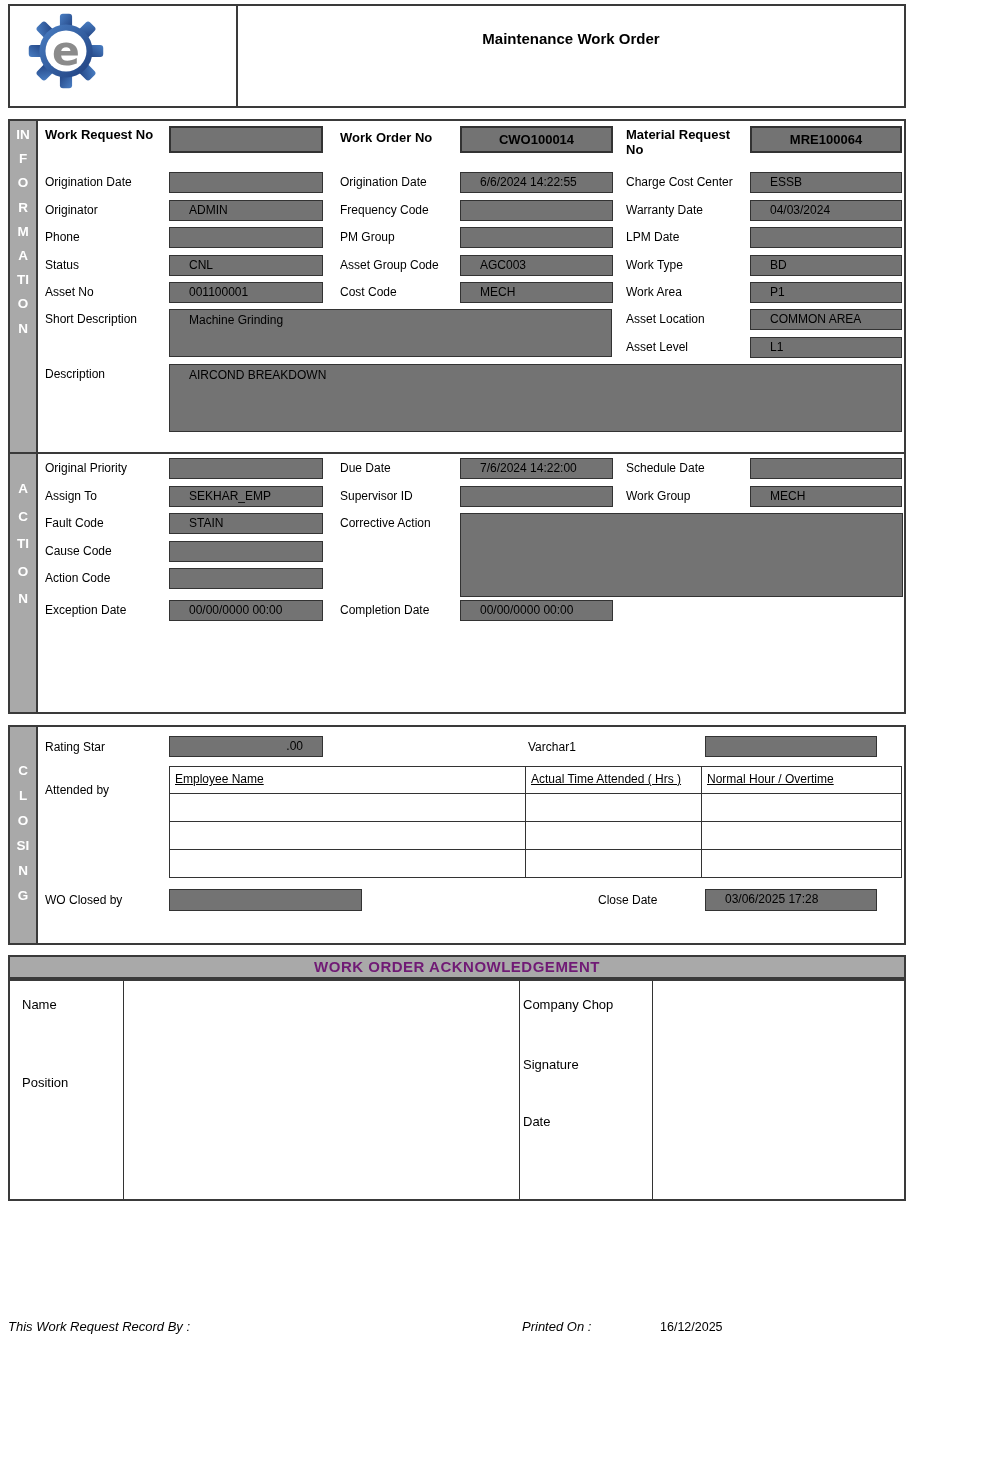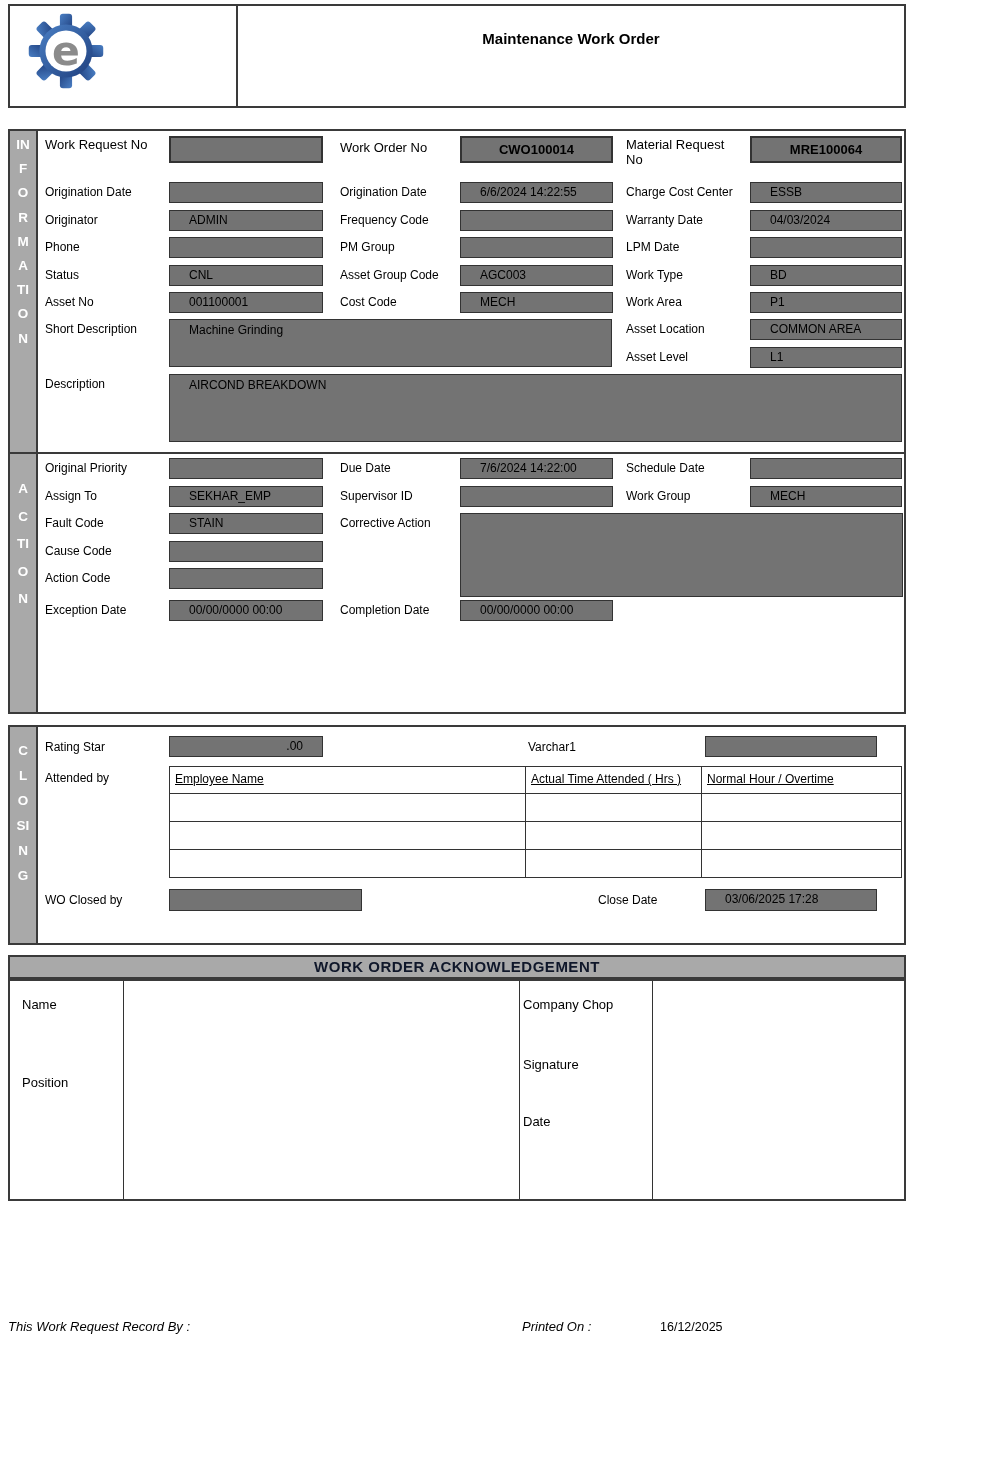--- a/index.html
+++ b/index.html
@@ -11,50 +11,50 @@
   }
   
   .hdr { position:absolute; left:8px; top:4px; width:898px; height:104px;
          border:2px solid #3a3a3a; display:flex; background:#fff; }
   .hdr-logo-cell { width:228px; border-right:2px solid #3a3a3a; padding:7px 0 0 18px; }
   .hdr-title-cell { flex:1; text-align:center; }
   .hdr-company { margin-top:19px; font-weight:bold; font-size:15px; }
   .hdr-doc-title { margin-top:24px; font-weight:bold; font-size:15px; }
   
   .section { position:absolute; left:8px; width:898px; border:2px solid #3a3a3a; background:#fff; }
-  .sec-info    { top:129px; height:388px; }
+  .sec-info    { top:119px; height:388px; }
   .sec-action  { top:452px; height:262px; }
   .sec-closing { top:725px; height:220px; }
   .vbar { position:absolute; left:0; top:0; bottom:0; width:28px; background:#a9a9a9;
           border-right:2px solid #3a3a3a; display:flex; justify-content:center; }
   .vbar-text { width:14px; word-break:break-all; text-align:center; color:#ffffff;
                font-weight:bold; font-size:13.5px; }
   .vt-info    { line-height:24.2px; padding-top:2px; }
   .vt-action  { line-height:27.5px; padding-top:21px; }
-  .vt-closing { line-height:25px;   padding-top:11px; }
+  .vt-closing { line-height:25px;   padding-top:11px;margin-top:20px; }
   
   .lbl { position:absolute; font-size:12px; line-height:14px; white-space:nowrap; }
-  .lbl.b { font-weight:normal; font-size:13px; line-height:15px; }
+  .lbl.b { font-weight:bold; font-size:13px; line-height:15px; }
   .lbl.wrap { white-space:normal; }
   .box { position:absolute; height:21px; border:1.5px solid #333; background:#737373;
          font-size:12px; line-height:17px; padding:1px 19px; white-space:nowrap; overflow:hidden; }
   .box.hero { height:27px; border-width:2px; font-weight:bold; font-size:13px;
               text-align:center; line-height:22px; }
   .box.right { text-align:right; }
   .box.area { white-space:normal; line-height:15px; padding-top:3px; }
   
   .atable { position:absolute; display:grid; border:1.5px solid #333; background:#fff;
             grid-template-columns:356px 176px 1fr; grid-template-rows:27px 28px 28px 1fr; }
   .atable > div { border-right:1.5px solid #333; border-bottom:1.5px solid #333;
                   font-size:12px; padding:5px 5px 0 5px; white-space:nowrap; overflow:hidden;text-decoration:underline; }
   .atable > div:nth-child(3n) { border-right:none; }
   .atable > div:nth-child(n+10) { border-bottom:none; }
   
   .ack-header { position:absolute; left:8px; top:955px; width:898px; height:24px;
-                background:#a9a9a9; border:2px solid #3a3a3a; color:#0f172a; font-weight:bold;
+                background:#a9a9a9; border:2px solid #3a3a3a; color:#701a75; font-weight:bold;
                 font-size:15px; letter-spacing:0.5px; text-align:center; line-height:19px; }
   .ack-table { position:absolute; left:8px; top:979px; width:898px; height:222px;
                border:2px solid #3a3a3a; display:grid; grid-template-columns:114px 396px 133px 1fr; }
   .ack-cell { position:relative; border-right:1.5px solid #333; }
   .ack-cell:last-child { border-right:none; }
   .ack-lbl { position:absolute; font-size:13px; white-space:nowrap; }
   
   .foot-label { position:absolute; font-size:13px; font-weight:normal; font-style:italic; white-space:nowrap; }
   .foot-value { position:absolute; font-size:12.5px; white-space:nowrap;margin-left:35px; }
 </style>
@@ -210,21 +210,21 @@
     <div class="vbar">
       <div class="vbar-text vt-closing">CLOSING</div>
     </div>
 
     <div class="lbl" style="left:35px;top:13px">Rating Star</div>
     <div class="box right" style="left:159px;top:9px;width:154px">.00</div>
 
     <div class="lbl" style="left:518px;top:13px">Varchar1</div>
     <div class="box" style="left:695px;top:9px;width:172px"></div>
 
-    <div class="lbl" style="left:35px;top:44px">Attended by</div>
+    <div class="lbl" style="left:35px;top:56px">Attended by</div>
     <div class="atable" style="left:159px;top:39px;width:733px;height:112px">
       <div>Employee Name</div>
       <div>Actual Time Attended ( Hrs )</div>
       <div>Normal Hour / Overtime</div>
       <div></div>
       <div></div>
       <div></div>
       <div></div>
       <div></div>
       <div></div>

